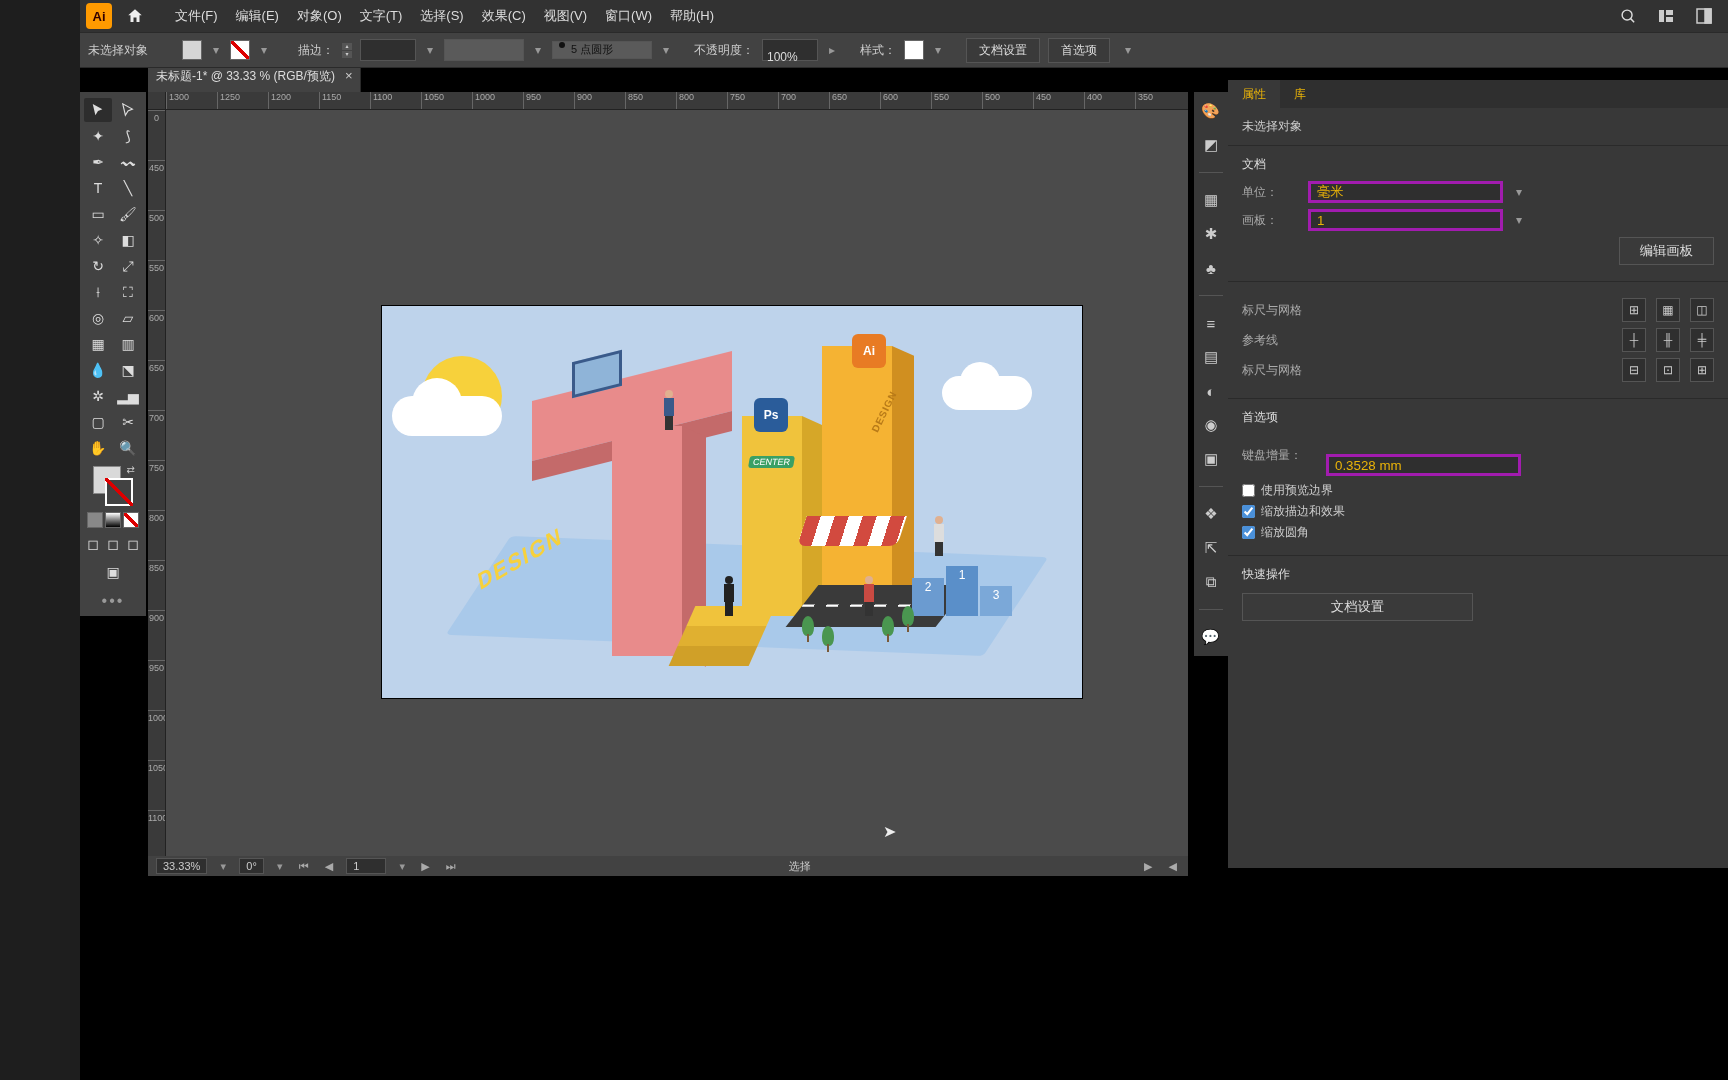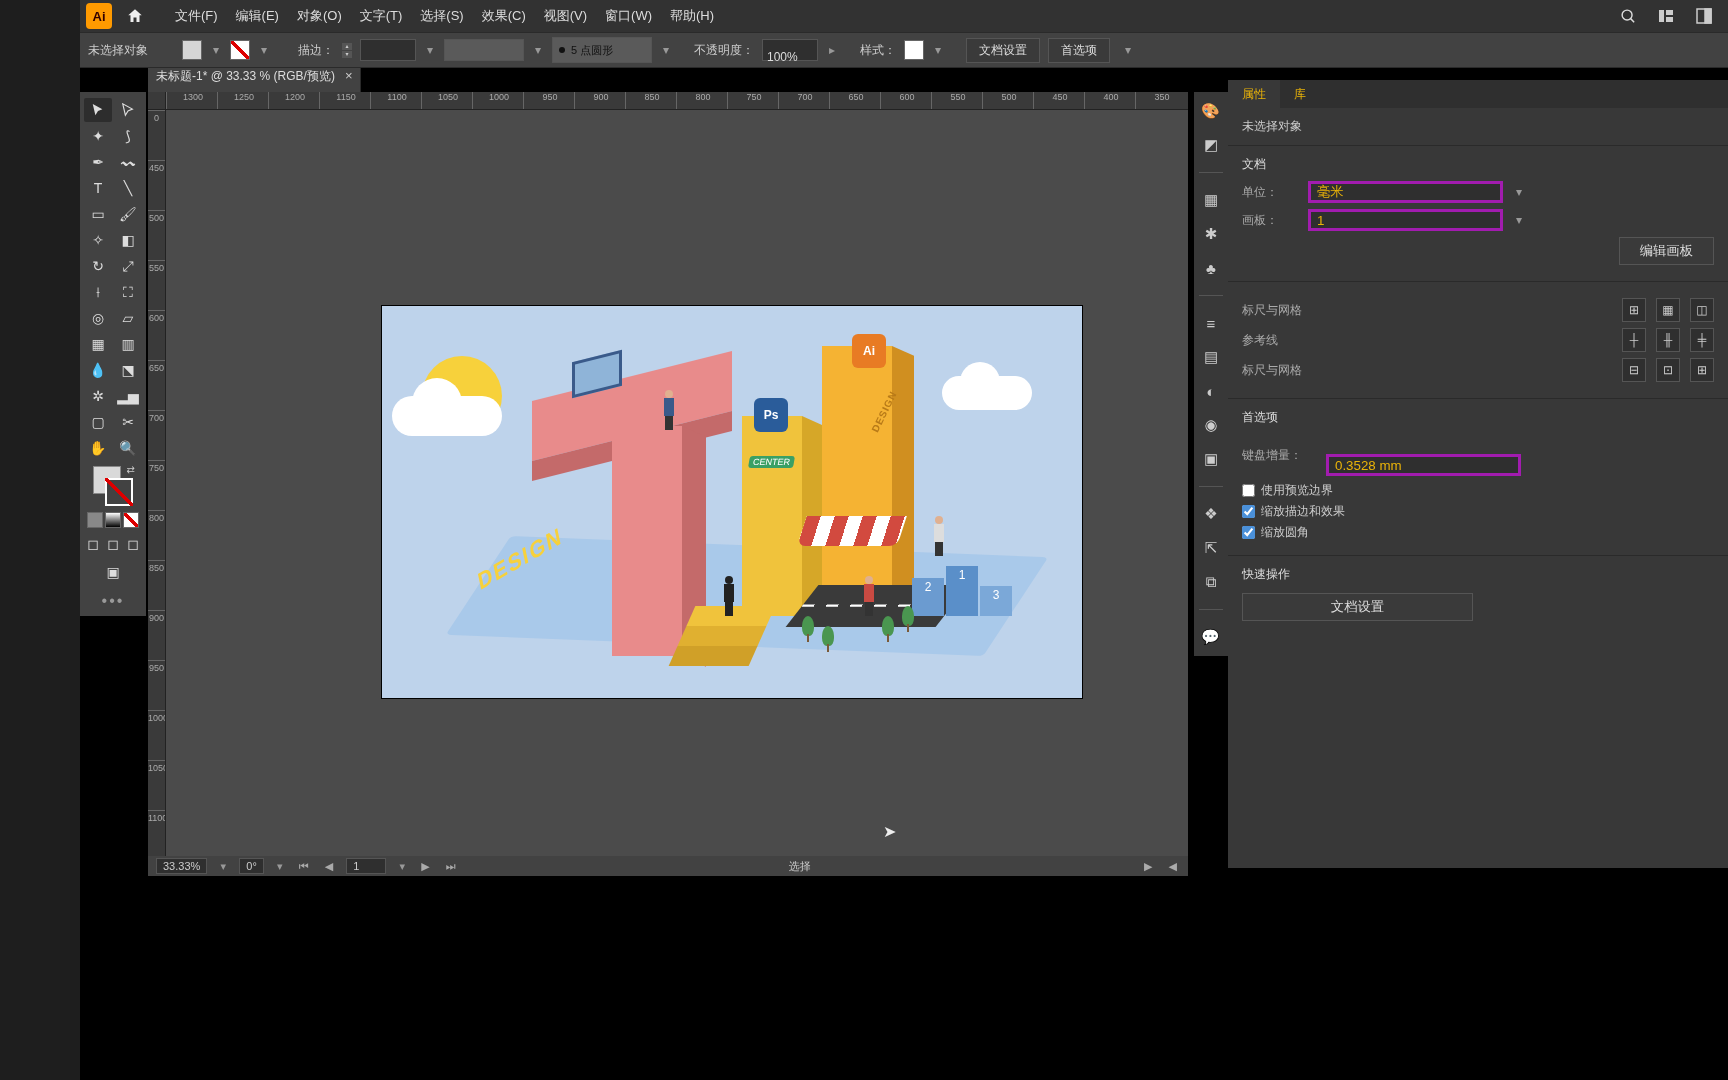--- a/index.html
+++ b/index.html
@@ -12,21 +12,21 @@
 .menu-it { padding:0 9px; height:32px; line-height:32px; cursor:pointer; }
 .right-ic { position:absolute; right:14px; top:0; height:32px; display:flex; align-items:center; gap:18px; color:#ccc; }
 .ric { width:20px; height:20px; display:flex; align-items:center; justify-content:center; }
 
 
 .ctrlbar { position:absolute; left:80px; top:32px; width:1648px; height:36px; background:#424242; border-top:1px solid #2a2a2a; border-bottom:1px solid #2a2a2a; display:flex; align-items:center; padding:0 8px; color:#ccc; font-size:12px; gap:8px; }
 .sw { width:20px; height:20px; border:1px solid #666; display:inline-block; }
 .dd { width:12px; height:12px; display:inline-flex; align-items:center; justify-content:center; color:#999; }
 .num-fld { width:56px; height:22px; background:#2f2f2f; border:1px solid #555; color:#ddd; padding:10px 4px; font-size:12px; }
 .wide-fld { width:80px; height:22px; background:#2f2f2f; border:1px solid #555; }
-.dash-sw { width:100px; height:26px; background:#5a5a5a; border:1px solid #555; display:flex; align-items:center; padding:0 6px; gap:6px; }
+.dash-sw { width:100px; height:18px; background:#5a5a5a; border:1px solid #555; display:flex; padding:0 6px; gap:6px; }
 .dot { width:6px; height:6px; background:#111; border-radius:50%; }
 .btn { padding:3px 12px; background:#3a3a3a; border:1px solid #555; color:#ddd; font-size:12px; }
 .spin { display:flex; flex-direction:column; gap:1px; }
 .spin div { width:10px; height:7px; background:#555; font-size:6px; text-align:center; line-height:7px; color:#ccc; }
 
 
 .tabrow { position:absolute; left:148px; top:68px; height:24px; display:flex; align-items:center; }
 .tab { height:24px; background:#424242; color:#ddd; font-size:12px; padding:0 8px; display:flex; gap:10px; border-right:1px solid #2a2a2a; }
 .close-x { color:#ccc; font-size:13px; }
 
@@ -42,21 +42,21 @@
 .fs-fill { position:absolute; left:0; top:0; width:28px; height:28px; background:#d9d9d9; border:1px solid #888; }
 .fs-stroke { position:absolute; right:0; bottom:0; width:28px; height:28px; background:#424242; border:2px solid #fff; }
 .fs-stroke::after{content:"";position:absolute;left:-2px;top:-2px;width:calc(100% + 4px);height:calc(100% + 4px);background:linear-gradient(45deg,transparent 46%,#d00 46%,#d00 54%,transparent 54%);}
 .swap-ic{position:absolute;right:-2px;top:-2px;color:#ccc;font-size:10px;}
 .mini-row{display:flex;gap:2px;margin-top:4px;justify-content:center;}
 .mini-sw{width:16px;height:16px;border:1px solid #666;}
 .dots3{ text-align:center;color:#999;margin-top:8px;letter-spacing:2px;}
 
 
 .canvwrap { position:absolute; left:148px; top:92px; width:1040px; height:776px; background:#4b4b4b; }
-.top-ruler { position:absolute; left:18px; top:0; width:1022px; height:18px; background:#3a3a3a; border-bottom:1px solid #222; display:flex; overflow:hidden; font-size:9px; color:#aaa;text-align:center; }
+.top-ruler { position:absolute; left:18px; top:0; width:1022px; height:18px; background:#3a3a3a; border-bottom:1px solid #222; display:flex; overflow:hidden; font-size:9px; color:#aaa; }
 .top-ruler span{ width:51px; flex:0 0 51px; border-left:1px solid #666; padding-left:2px; }
 .left-ruler { position:absolute; left:0; top:18px; width:18px; height:758px; background:#3a3a3a; border-right:1px solid #222; display:flex; flex-direction:column; overflow:hidden; font-size:9px; color:#aaa; }
 .left-ruler span{ height:50px; flex:0 0 50px; border-top:1px solid #666; padding-top:2px; text-align:center; }
 .corner { position:absolute; left:0; top:0; width:18px; height:18px; background:#3a3a3a; border-right:1px solid #222; border-bottom:1px solid #222; }
 .artboard { position:absolute; left:234px; top:214px; width:700px; height:392px; background:#bed3eb; box-shadow:0 0 0 1px #000; overflow:hidden; }
 
 
 .sun{position:absolute;left:40px;top:50px;width:80px;height:80px;background:#f7d13b;border-radius:50%;}
 .cloud{position:absolute;background:#fff;border-radius:30px;}
 .cloud.c1{left:10px;top:90px;width:110px;height:40px;}

